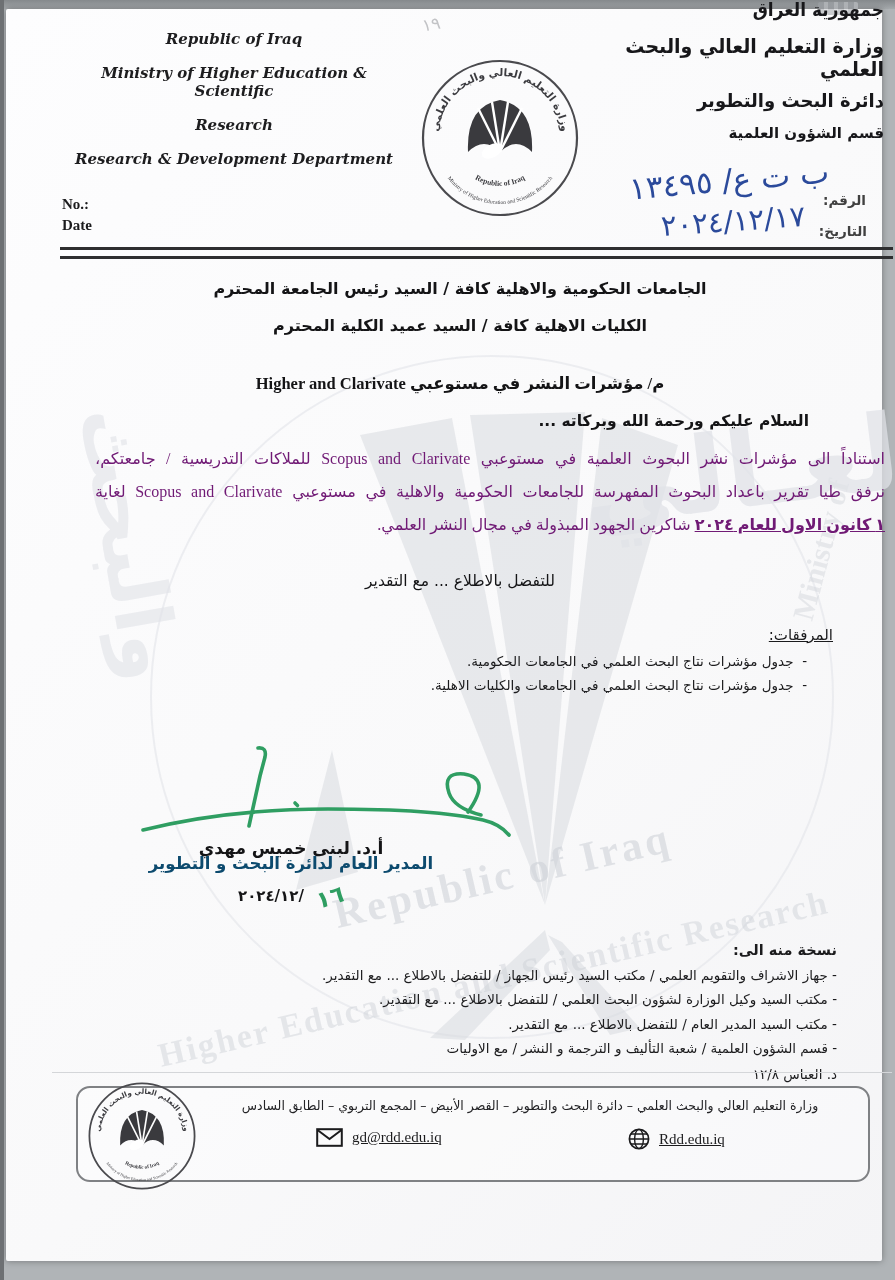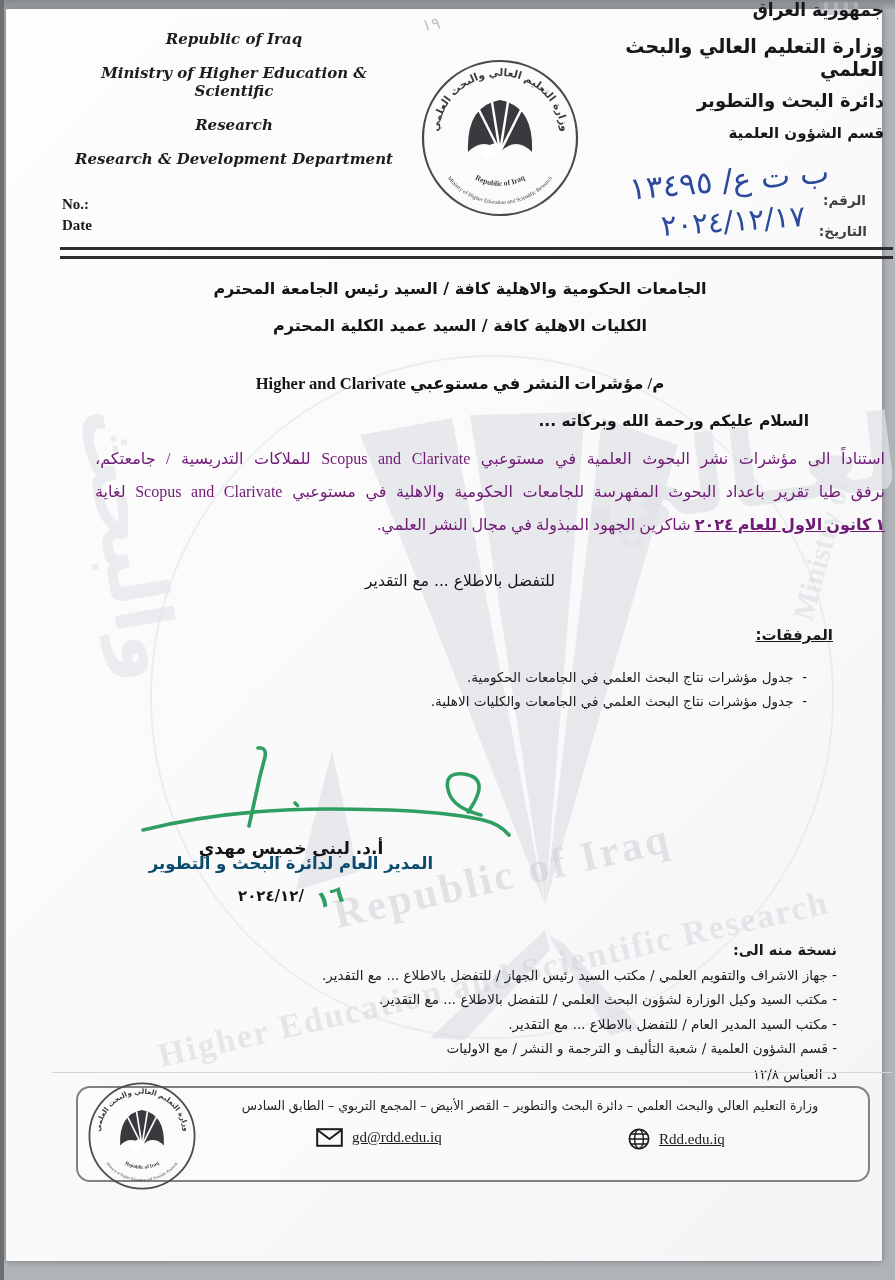--- a/index.html
+++ b/index.html
@@ -50,21 +50,21 @@
   .recipients{left:140px;top:270px;width:640px;text-align:center;direction:rtl;font-weight:bold;font-size:16px;line-height:37px;color:#141416;}
   .subject{left:140px;top:374px;width:640px;text-align:center;direction:rtl;font-weight:bold;font-size:16.5px;color:#141416;font-family:"Liberation Serif","DejaVu Sans",serif;}
   .salutation{right:86px;top:412px;direction:rtl;font-weight:bold;font-size:15.5px;color:#141416;}
   .bodytext{left:75px;top:442px;width:790px;direction:rtl;font-size:16px;line-height:33px;color:#701a75;font-family:"Liberation Serif","DejaVu Sans",serif;margin-left:20px;}
   .jline{text-align:justify;text-align-last:justify;}
   .rline{text-align:right;}
   .u-bold{font-weight:bold;text-decoration:underline;}
   .closing{left:140px;top:543px;width:640px;text-align:center;direction:rtl;font-weight:normal;font-size:15.5px;color:#141416;margin-top:29px;}
 
   .attachments{right:62px;top:626px;direction:rtl;text-align:right;color:#1b1b1d;}
-  .att-title{font-weight:bold;font-size:15px;text-decoration:underline;margin-bottom:21px;}
+  .att-title{font-weight:normal;font-size:15px;text-decoration:underline;margin-bottom:5px;}
   .att-item{font-size:13.5px;line-height:24px;padding-right:26px;}
 
   .sig-svg{left:128px;top:740px;}
   .sig-name{left:126px;top:826px;width:330px;text-align:center;direction:rtl;font-weight:bold;font-size:17px;color:#141416;margin-top:12px;}
   .sig-title{left:126px;top:854px;width:330px;text-align:center;direction:rtl;font-weight:bold;font-size:16.5px;color:#0c4a6e;}
   .sig-date{left:126px;top:884px;width:330px;text-align:center;direction:ltr;font-weight:bold;font-size:15px;color:#141416;}
   .sig-day{display:inline-block;color:#2f9e62;font-size:23px;font-weight:bold;transform:rotate(-18deg) skewX(-8deg);margin-left:12px;vertical-align:-4px;}
 
   .copies{right:58px;top:938px;direction:rtl;text-align:right;font-size:13.5px;line-height:24.5px;color:#1b1b1d;}
   .copies-title{font-weight:bold;font-size:14.5px;}

